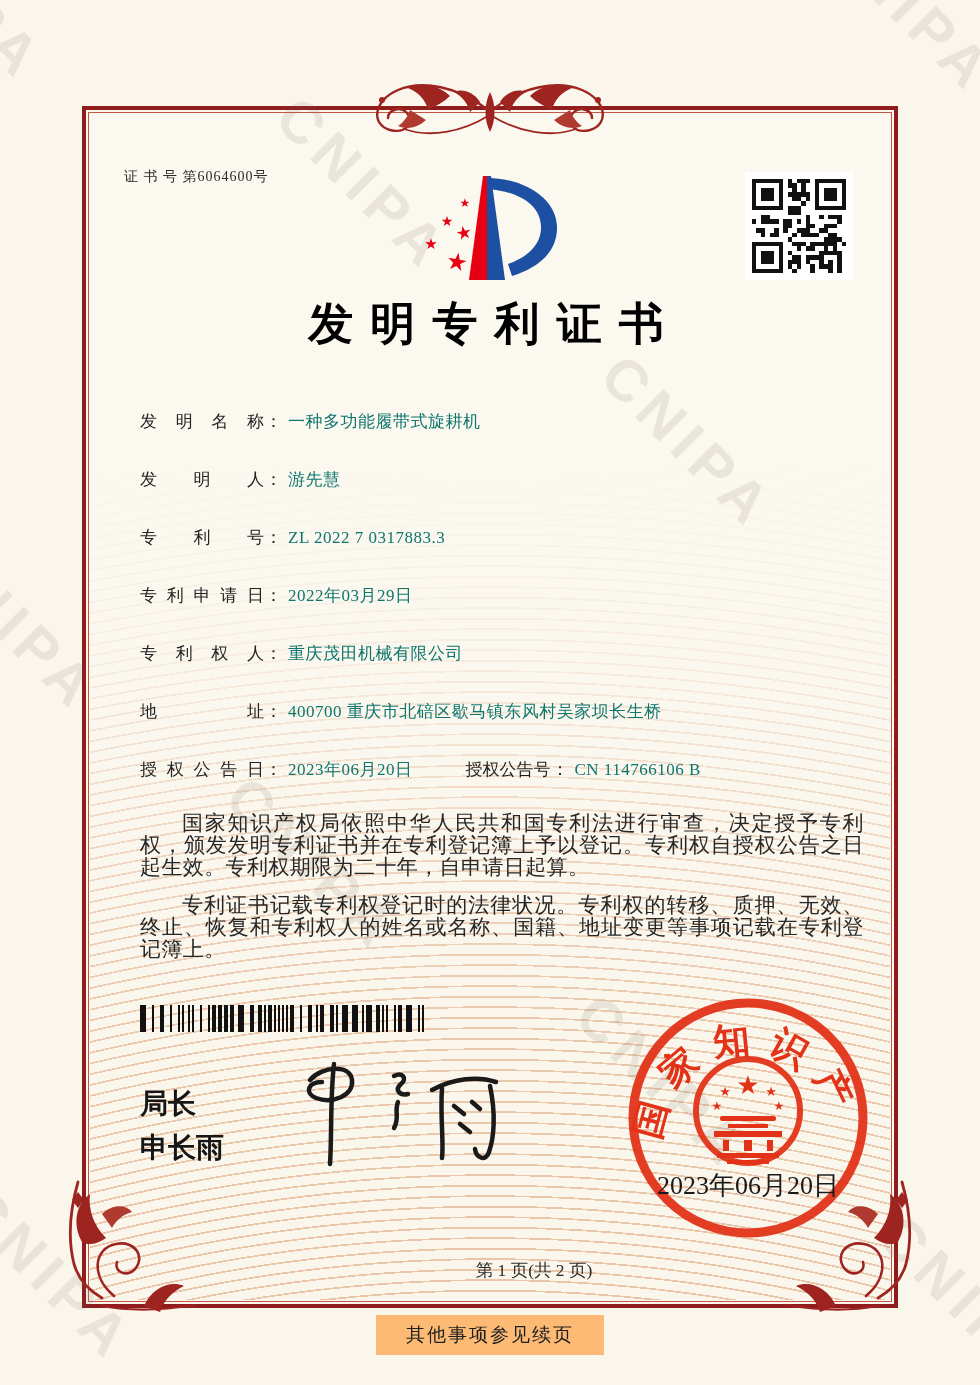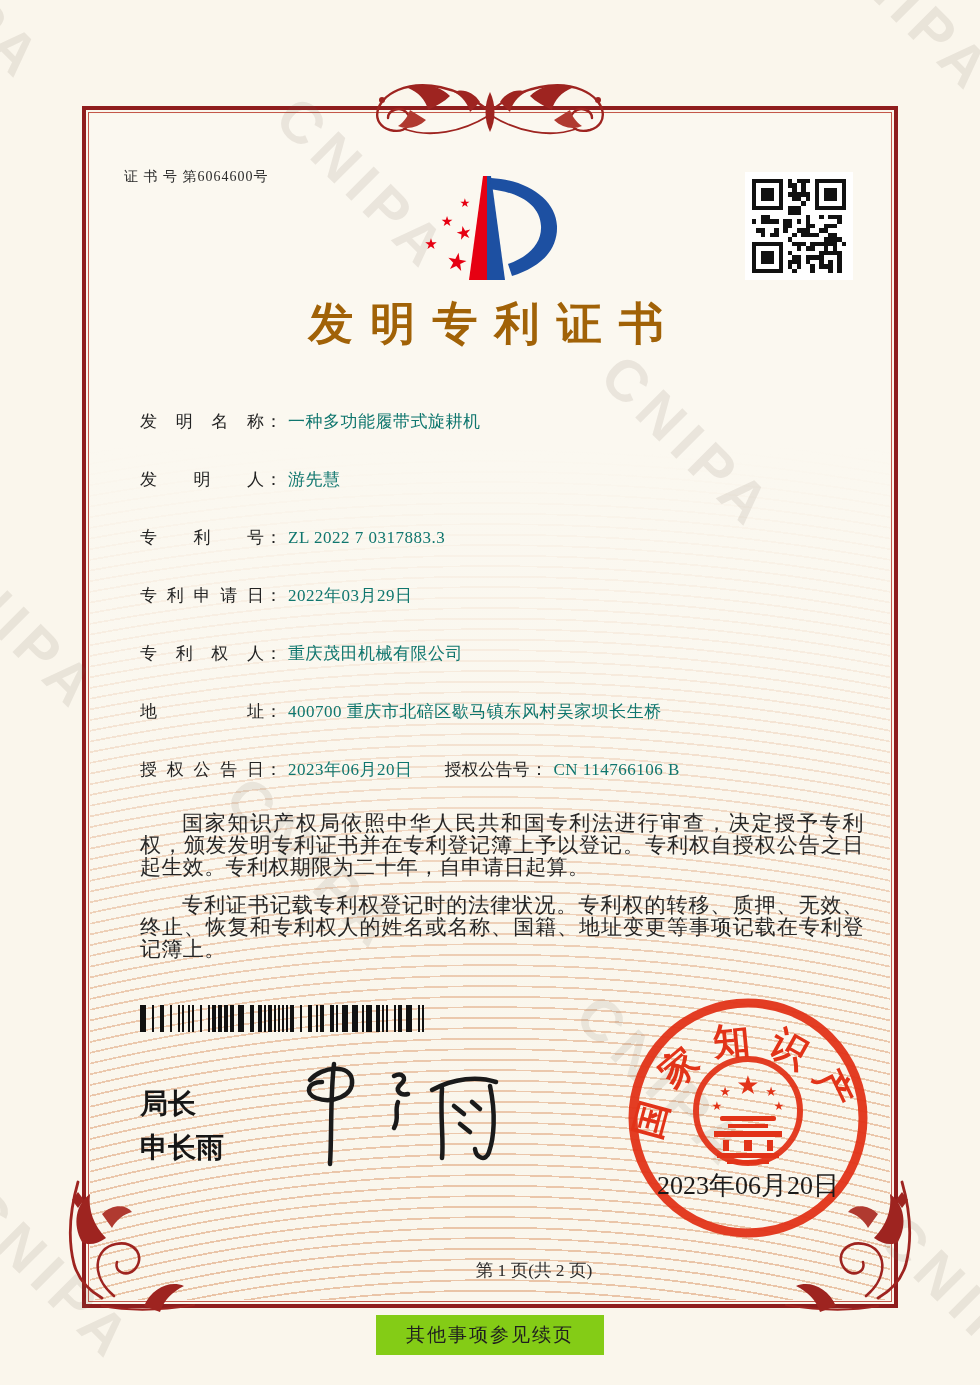--- a/index.html
+++ b/index.html
@@ -20,48 +20,48 @@
         linear-gradient(180deg,#fbf8f0 0%,#fbf8f0 28%,rgba(251,248,240,0.78) 46%,
           rgba(251,248,240,0.40) 60%,rgba(251,248,240,0.12) 76%,rgba(251,248,240,0.04) 100%),
         repeating-radial-gradient(circle at 50% 225%,#e9c2a4 0 1.7px,#faf6ec 1.7px 10.5px);}
 
   .orn{position:absolute;z-index:4;pointer-events:none;}
 
   .content{position:absolute;z-index:5;color:#1e1e1e;}
 
   .cert-no{left:124px;top:168px;font-size:14px;letter-spacing:1px;color:#2b2b2b;}
   .title{left:82px;top:294px;width:808px;text-align:center;font-size:45px;font-weight:700;
-         letter-spacing:0.38em;text-indent:0.38em;color:#a16207;}
+         letter-spacing:0.38em;text-indent:0.38em;color:#000000;}
 
   .qr-pad{position:absolute;left:745px;top:172px;width:108px;height:108px;background:#fff;z-index:5;}
   .qr-pad svg{position:absolute;inset:7px;}
 
   .field-row{left:140px;top:0;width:740px;font-size:17px;display:flex;align-items:baseline;}
   .flabel{display:inline-block;width:124px;text-align:justify;text-align-last:justify;
           text-justify:inter-character;color:#232323;}
   .fcolon{margin:0 6px 0 1px;color:#232323;}
   .fvalue{color:#0f766e;letter-spacing:0.5px;}
-  .grant-no{margin-left:32px;display:flex;align-items:baseline;}
+  .grant-no{margin-left:53px;display:flex;align-items:baseline;}
 
   .bodytext{left:140px;top:812px;width:724px;font-size:21px;line-height:22px;
             text-align:justify;color:#262626;letter-spacing:0.4px;}
   .bodytext p{margin:0 0 16px 0;text-indent:2em;}
 
   .barcode{position:absolute;left:140px;top:1005px;width:292px;height:27px;z-index:5;}
   .barcode svg{width:100%;height:100%;}
 
   .signer{left:140px;top:1082px;font-family:"Liberation Sans",sans-serif;font-weight:600;
           font-size:28px;line-height:44px;color:#161616;}
   .sig{position:absolute;left:282px;top:1046px;z-index:5;}
 
   .seal{position:absolute;left:622px;top:992px;width:252px;height:252px;z-index:6;}
 
   .page-info{left:82px;top:1258px;width:808px;text-align:center;font-size:17.5px;color:#2b2b2b;}
   .cont-box{position:absolute;left:50%;top:1315px;transform:translateX(-50%);
-            background:#84cc16;padding:7px 30px;font-size:19px;color:#1f1f1f;z-index:5;
+            background:#fdba74;padding:7px 30px;font-size:19px;color:#1f1f1f;z-index:5;
             letter-spacing:2px;}
 </style>
 </head>
 <body>
 
 <div class="page">
 
   <div class="wm" style="left:-150px;top:-40px;">CNIPA</div>
   <div class="wm" style="left:800px;top:-28px;">CNIPA</div>
   <div class="wm" style="left:255px;top:150px;">CNIPA</div>

